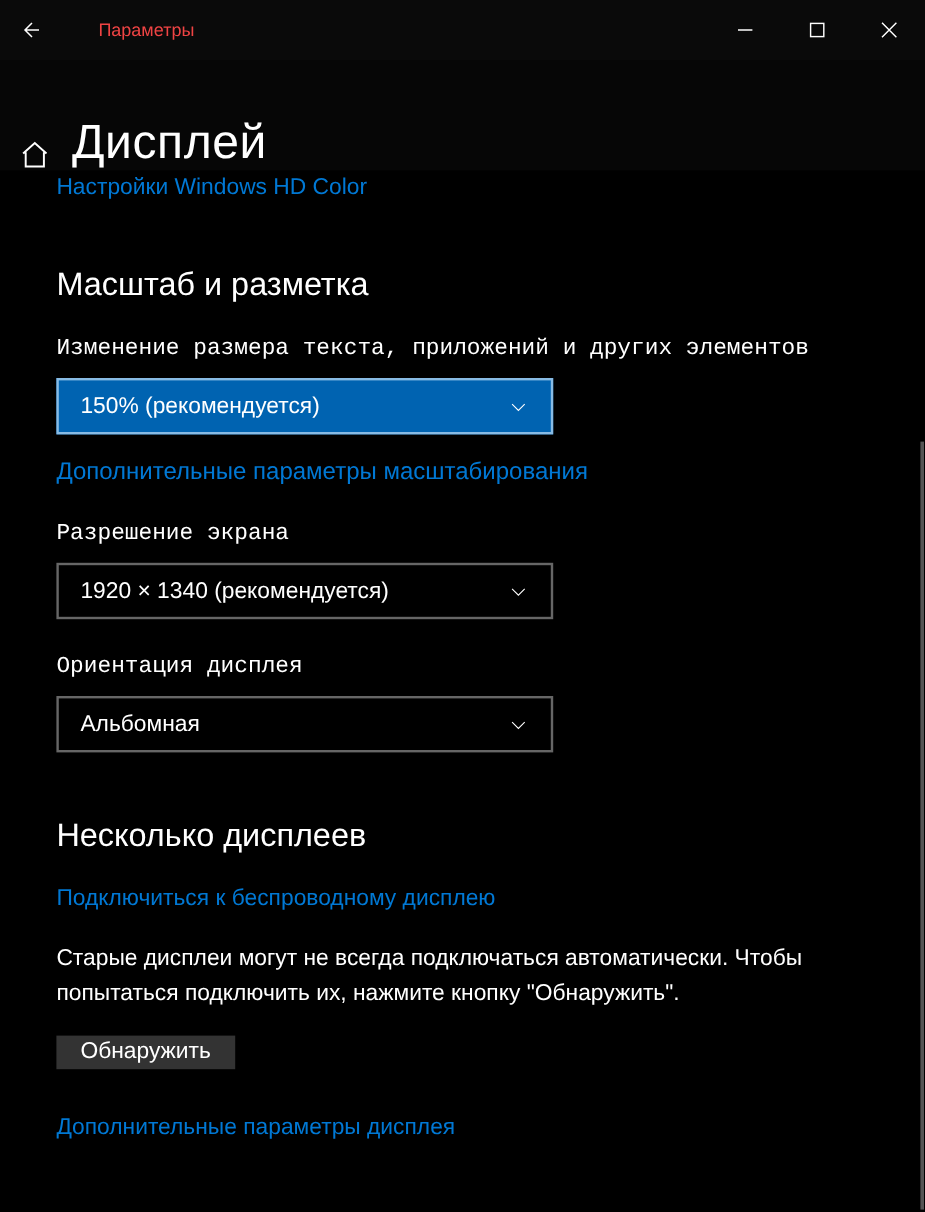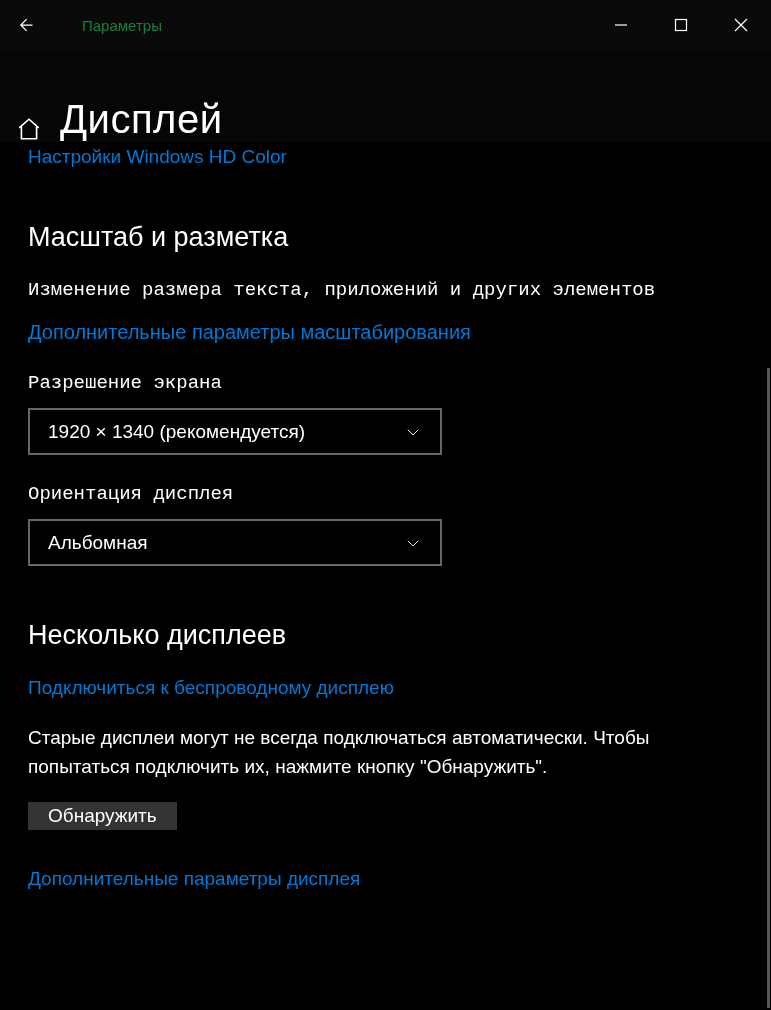--- a/index.html
+++ b/index.html
@@ -33,21 +33,21 @@
     .titlebar-back svg {
       width: 20px;
       height: 20px;
       stroke: #ffffff;
       stroke-width: 1.5;
       fill: none;
     }
     .titlebar-title {
       margin-left: 32px;
       font-size: 15px;
-      color: #15803d;
+      color: #ef4444;
     }
     .titlebar-controls {
       margin-left: auto;
       display: flex;
     }
     .titlebar-btn {
       width: 60px;
       height: 50px;
       display: flex;
       align-items: center;
@@ -76,20 +76,21 @@
       stroke-width: 1.5;
       fill: none;
     }
     .page-title {
       font-size: 40px;
       font-weight: 400;
       letter-spacing: 0.5px;
     }
     .content {
       padding: 0 28px;
+      margin-left: 19px;
     }
     .link {
       color: #0078d4;
       font-size: 19px;
       cursor: pointer;
       display: block;
     }
     .top-link {
       margin-top: 4px;
       font-size: 19px;
@@ -200,20 +201,26 @@
   <div class="page-title">Дисплей</div>
 </div>
 
 <div class="content">
 
   <span class="link top-link">Настройки Windows HD Color</span>
 
   <div class="section-heading">Масштаб и разметка</div>
 
   <div class="field-label first">Изменение размера текста, приложений и других элементов</div>
+  <div class="combo primary">
+    <span>150% (рекомендуется)</span>
+    <svg viewBox="0 0 24 24">
+        <path d="M5 9l7 7 7-7"></path>
+      </svg>
+  </div>
 
   <span class="link below-link">Дополнительные параметры масштабирования</span>
 
   <div class="field-label">Разрешение экрана</div>
   <div class="combo">
     <span>1920 × 1340 (рекомендуется)</span>
     <svg viewBox="0 0 24 24">
         <path d="M5 9l7 7 7-7"></path>
       </svg>
   </div>

